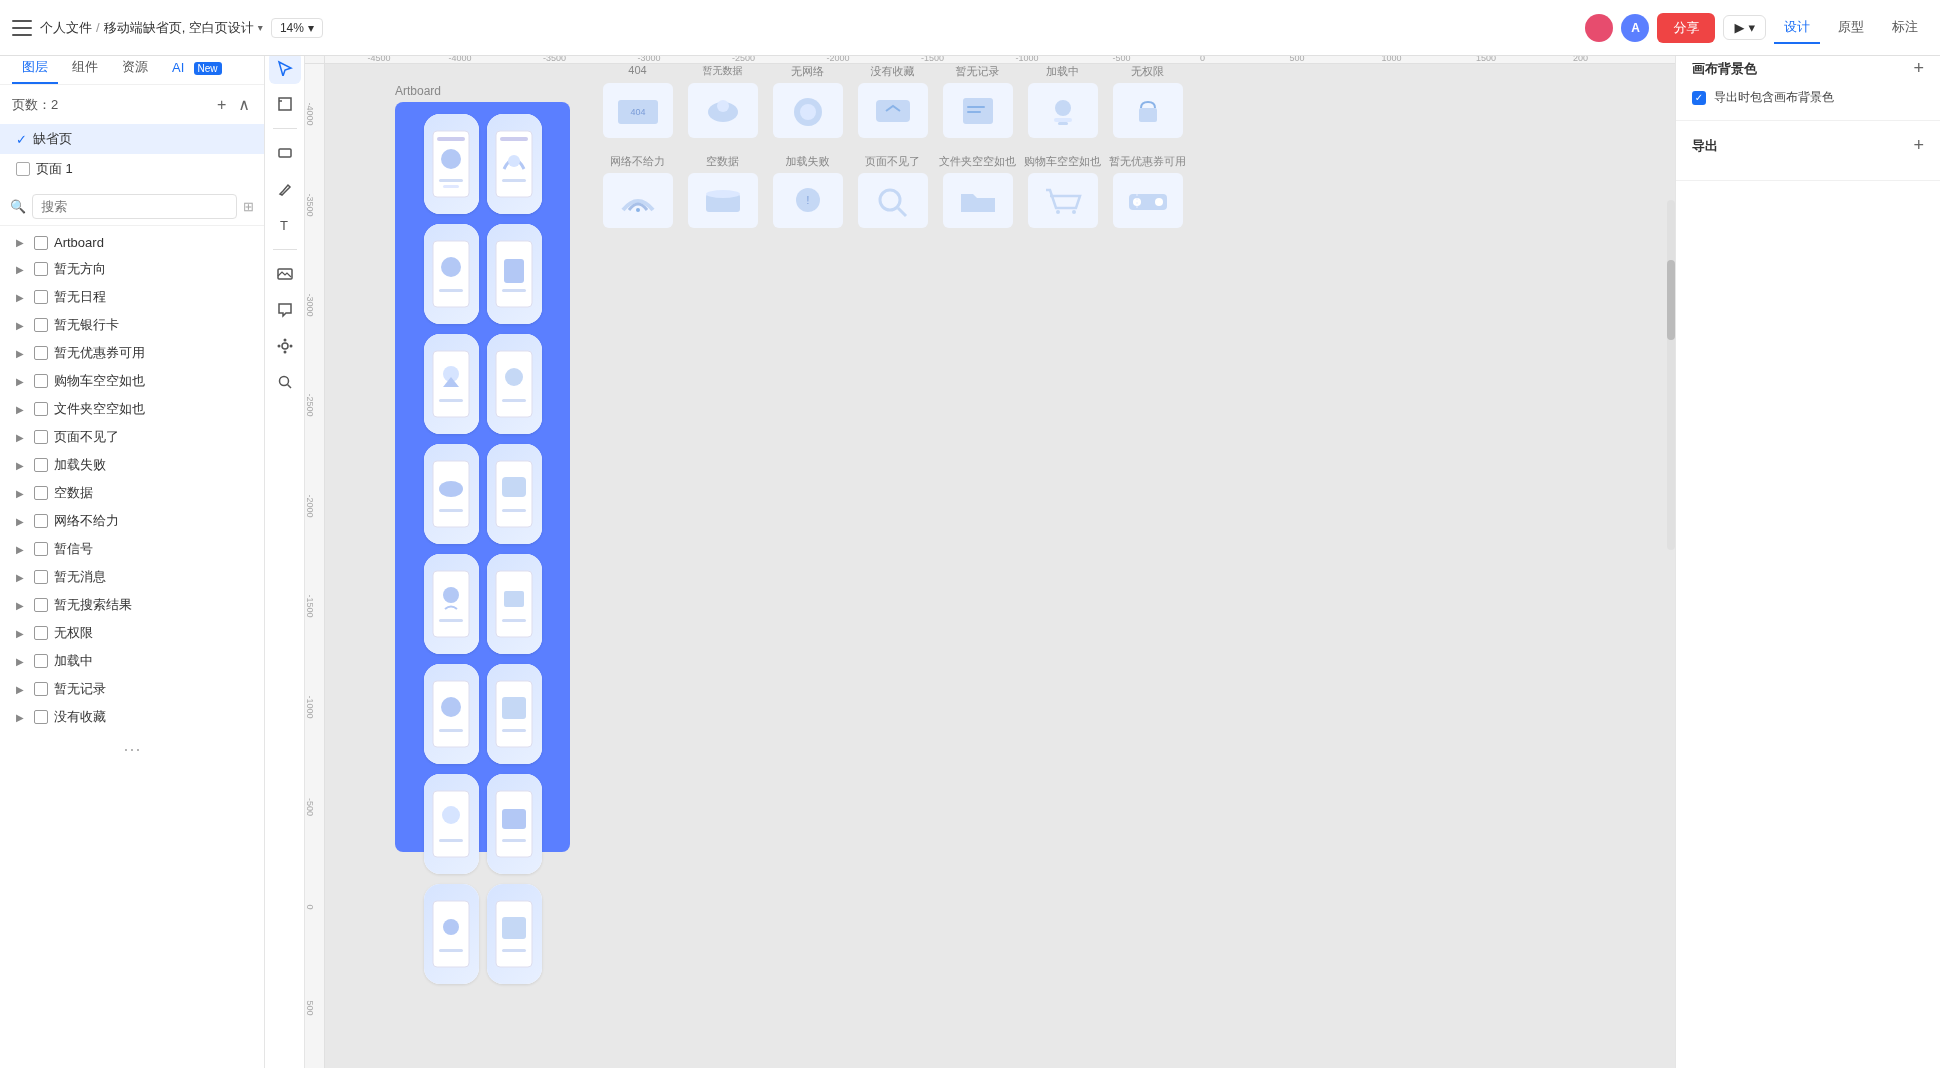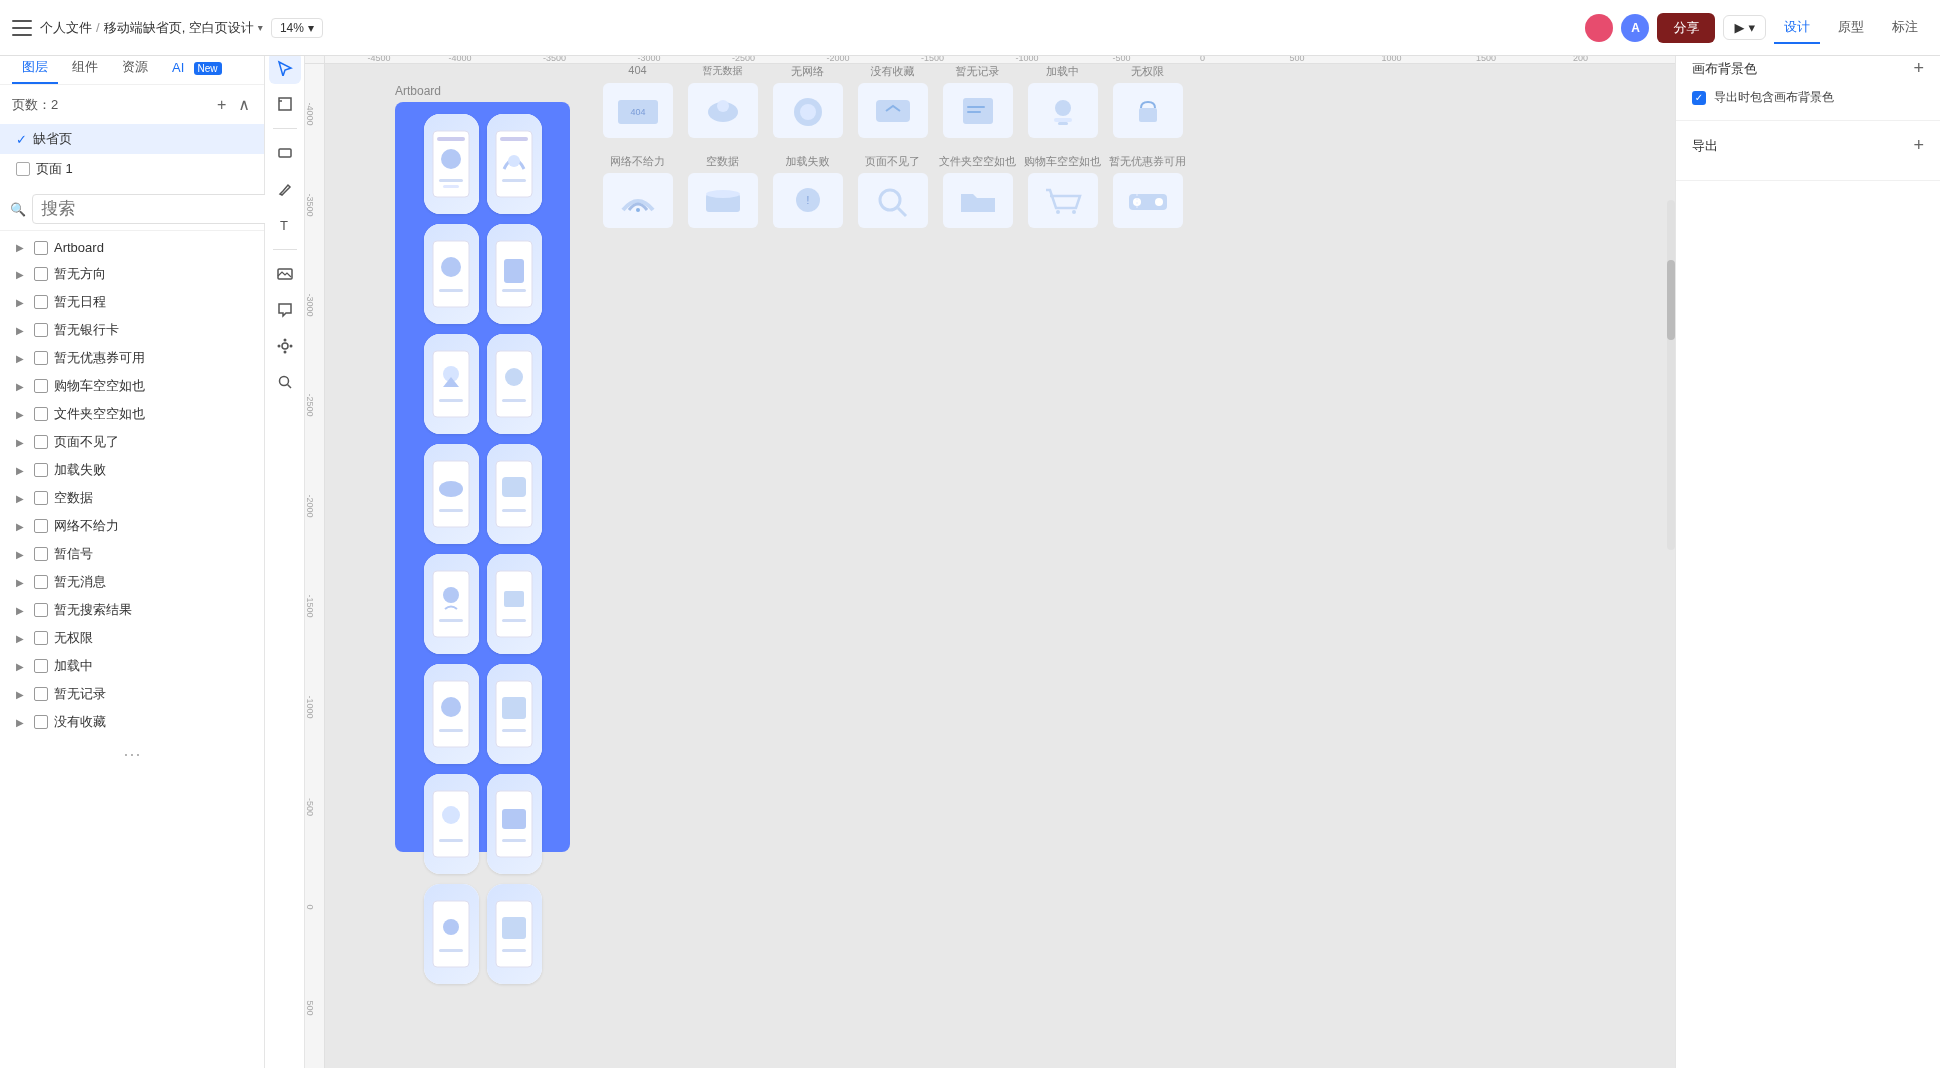--- a/index.html
+++ b/index.html
@@ -10,42 +10,42 @@
     .topbar-menu-icon { width: 20px; height: 16px; display: flex; flex-direction: column; justify-content: space-between; cursor: pointer; }
     .topbar-menu-icon span { height: 2px; background: #555; border-radius: 1px; }
     .breadcrumb { display: flex; align-items: center; gap: 4px; font-size: 13px; color: #333; }
     .breadcrumb-sep { color: #999; }
     .breadcrumb-current { display: flex; align-items: center; gap: 4px; }
     .chevron-down { font-size: 10px; color: #666; }
     .zoom-control { display: flex; align-items: center; gap: 4px; border: 1px solid #e0e0e0; border-radius: 4px; padding: 2px 8px; font-size: 12px; cursor: pointer; }
     .topbar-spacer { flex: 1; }
     .topbar-avatar { width: 28px; height: 28px; border-radius: 50%; background: #e74c6e; display: flex; align-items: center; justify-content: center; color: white; font-size: 12px; font-weight: bold; }
     .topbar-ai-icon { width: 28px; height: 28px; border-radius: 50%; background: #5b7fff; display: flex; align-items: center; justify-content: center; color: white; font-size: 12px; font-weight: bold; }
-    .share-btn { background: #7f1d1d; color: white; border: none; border-radius: 6px; padding: 6px 16px; font-size: 13px; cursor: pointer; }
+    .share-btn { background: #ef4444; color: white; border: none; border-radius: 6px; padding: 6px 16px; font-size: 13px; cursor: pointer; }
     .play-btn { display: flex; align-items: center; gap: 4px; border: 1px solid #e0e0e0; border-radius: 6px; padding: 4px 10px; cursor: pointer; font-size: 13px; background: #fff; }
 
     
     .left-panel { position: fixed; top: 44px; left: 0; width: 265px; bottom: 0; background: #fff; border-right: 1px solid #e5e5e5; display: flex; flex-direction: column; z-index: 50; }
     .left-tabs { display: flex; align-items: center; padding: 8px 12px 0; border-bottom: 1px solid #f0f0f0; gap: 4px; text-align: center; }
     .left-tab { padding: 6px 10px; font-size: 13px; color: #555; cursor: pointer; border-bottom: 2px solid transparent; }
     .left-tab.active { color: #1a6ef5; border-bottom: 2px solid #1a6ef5; }
     .new-tag { background: #1a6ef5; color: white; font-size: 10px; border-radius: 3px; padding: 1px 4px; margin-left: 2px; }
     .left-toolbar-row { display: flex; align-items: center; justify-content: space-between; padding: 4px 12px; }
     .pages-header { display: flex; align-items: center; gap: 4px; font-size: 13px; color: #555; }
     .pages-actions { display: flex; align-items: center; gap: 8px; }
     .icon-btn { background: none; border: none; cursor: pointer; color: #666; font-size: 16px; padding: 2px; }
     .page-list { padding: 4px 0; }
     .page-item { display: flex; align-items: center; gap: 6px; padding: 6px 16px; cursor: pointer; font-size: 13px; }
     .page-item.active { background: #e8f0ff; }
     .page-item .check { color: #1a6ef5; font-size: 13px; }
     .page-icon { width: 14px; height: 14px; border: 1.5px solid #aaa; border-radius: 2px; flex-shrink: 0; }
 
     
     .search-row { display: flex; align-items: center; padding: 6px 10px; gap: 6px; border-bottom: 1px solid #f0f0f0; }
-    .search-input { flex: 1; border: 1px solid #e0e0e0; border-radius: 4px; padding: 4px 8px; font-size: 17px; outline: none; }
+    .search-input { flex: 1; border: 1px solid #e0e0e0; border-radius: 4px; padding: 4px 8px; font-size: 13px; outline: none; }
     .layers-list { flex: 1; overflow-y: auto; padding: 4px 0; }
     .layer-item { display: flex; align-items: center; gap: 6px; padding: 5px 12px 5px 16px; cursor: pointer; font-size: 13px; color: #333; }
     .layer-arrow { color: #888; font-size: 10px; width: 12px; }
     .layer-icon { width: 14px; height: 14px; border: 1.5px solid #999; border-radius: 2px; flex-shrink: 0; }
 
     
     .vert-toolbar { position: fixed; top: 44px; left: 265px; width: 40px; bottom: 0; background: #fff; border-right: 1px solid #e5e5e5; display: flex; flex-direction: column; align-items: center; padding: 8px 0; gap: 4px; z-index: 50; }
     .vtool-btn { width: 32px; height: 32px; display: flex; align-items: center; justify-content: center; border-radius: 6px; cursor: pointer; color: #555; font-size: 16px; border: none; background: none; }
     .vtool-btn.active { background: #e8f0ff; color: #1a6ef5; }
     .vtool-sep { width: 24px; height: 1px; background: #e0e0e0; margin: 4px 0; }
@@ -61,21 +61,21 @@
     .artboard-label { font-size: 12px; color: #888; margin-bottom: 4px; }
     .phone-mockup { background: white; border-radius: 16px; width: 55px; height: 100px; display: flex; align-items: center; justify-content: center; overflow: hidden; box-shadow: 0 1px 3px rgba(0,0,0,0.1); position: relative; }
     .phone-mockup-img { width: 100%; height: 100%; background: linear-gradient(135deg, #d6e4ff 0%, #e8f0ff 100%); display: flex; align-items: center; justify-content: center; }
     .mini-card { display: flex; flex-direction: column; align-items: center; gap: 6px; }
     .mini-card-img { width: 70px; height: 55px; background: #f0f5ff; border-radius: 6px; display: flex; align-items: center; justify-content: center; overflow: hidden; }
 
     
     .right-panel { position: fixed; top: 44px; right: 0; width: 265px; bottom: 0; background: #fff; border-left: 1px solid #e5e5e5; z-index: 50; overflow-y: auto; }
     .right-section { padding: 14px 16px; border-bottom: 1px solid #f0f0f0; }
     .right-section-header { display: flex; align-items: center; justify-content: space-between; margin-bottom: 10px; }
-    .right-section-title { font-size: 13px; font-weight: 400; color: #333; }
+    .right-section-title { font-size: 13px; font-weight: 700; color: #333; }
     .right-add-btn { background: none; border: none; cursor: pointer; color: #666; font-size: 18px; }
     .checkbox-row { display: flex; align-items: center; gap: 8px; font-size: 12px; color: #444; }
     .cb { width: 14px; height: 14px; border: 2px solid #1a6ef5; border-radius: 3px; background: #1a6ef5; display: flex; align-items: center; justify-content: center; color: white; font-size: 10px; flex-shrink: 0; }
     .page-color-btn { border: 1px solid #e0e0e0; border-radius: 4px; padding: 6px 16px; font-size: 12px; color: #555; cursor: pointer; background: #fff; width: 100%; }
 
     
     .scrollbar-v { position: fixed; right: 265px; top: 200px; width: 8px; height: 350px; background: #e0e0e0; border-radius: 4px; z-index: 60; }
     .scrollbar-thumb { width: 8px; height: 80px; background: #bbb; border-radius: 4px; position: absolute; top: 60px; }
 
     

